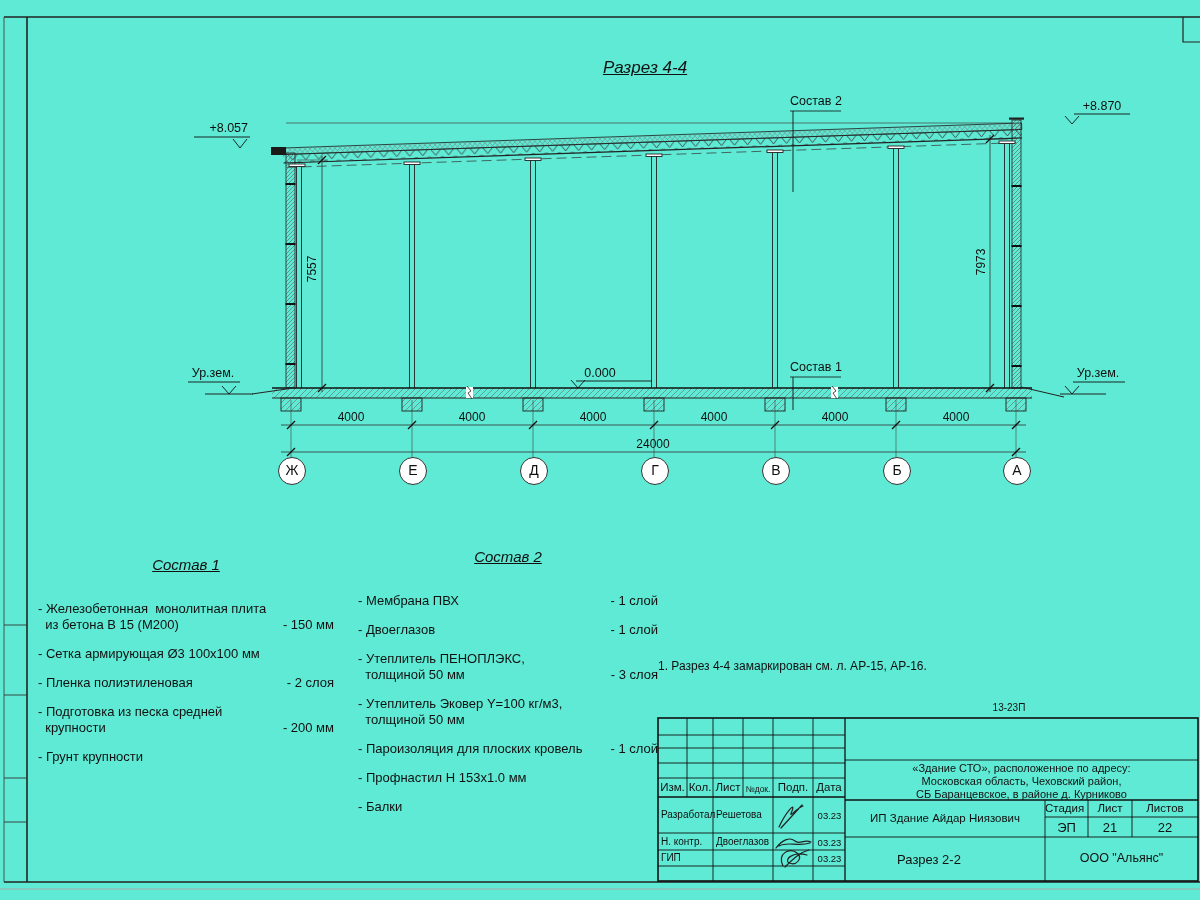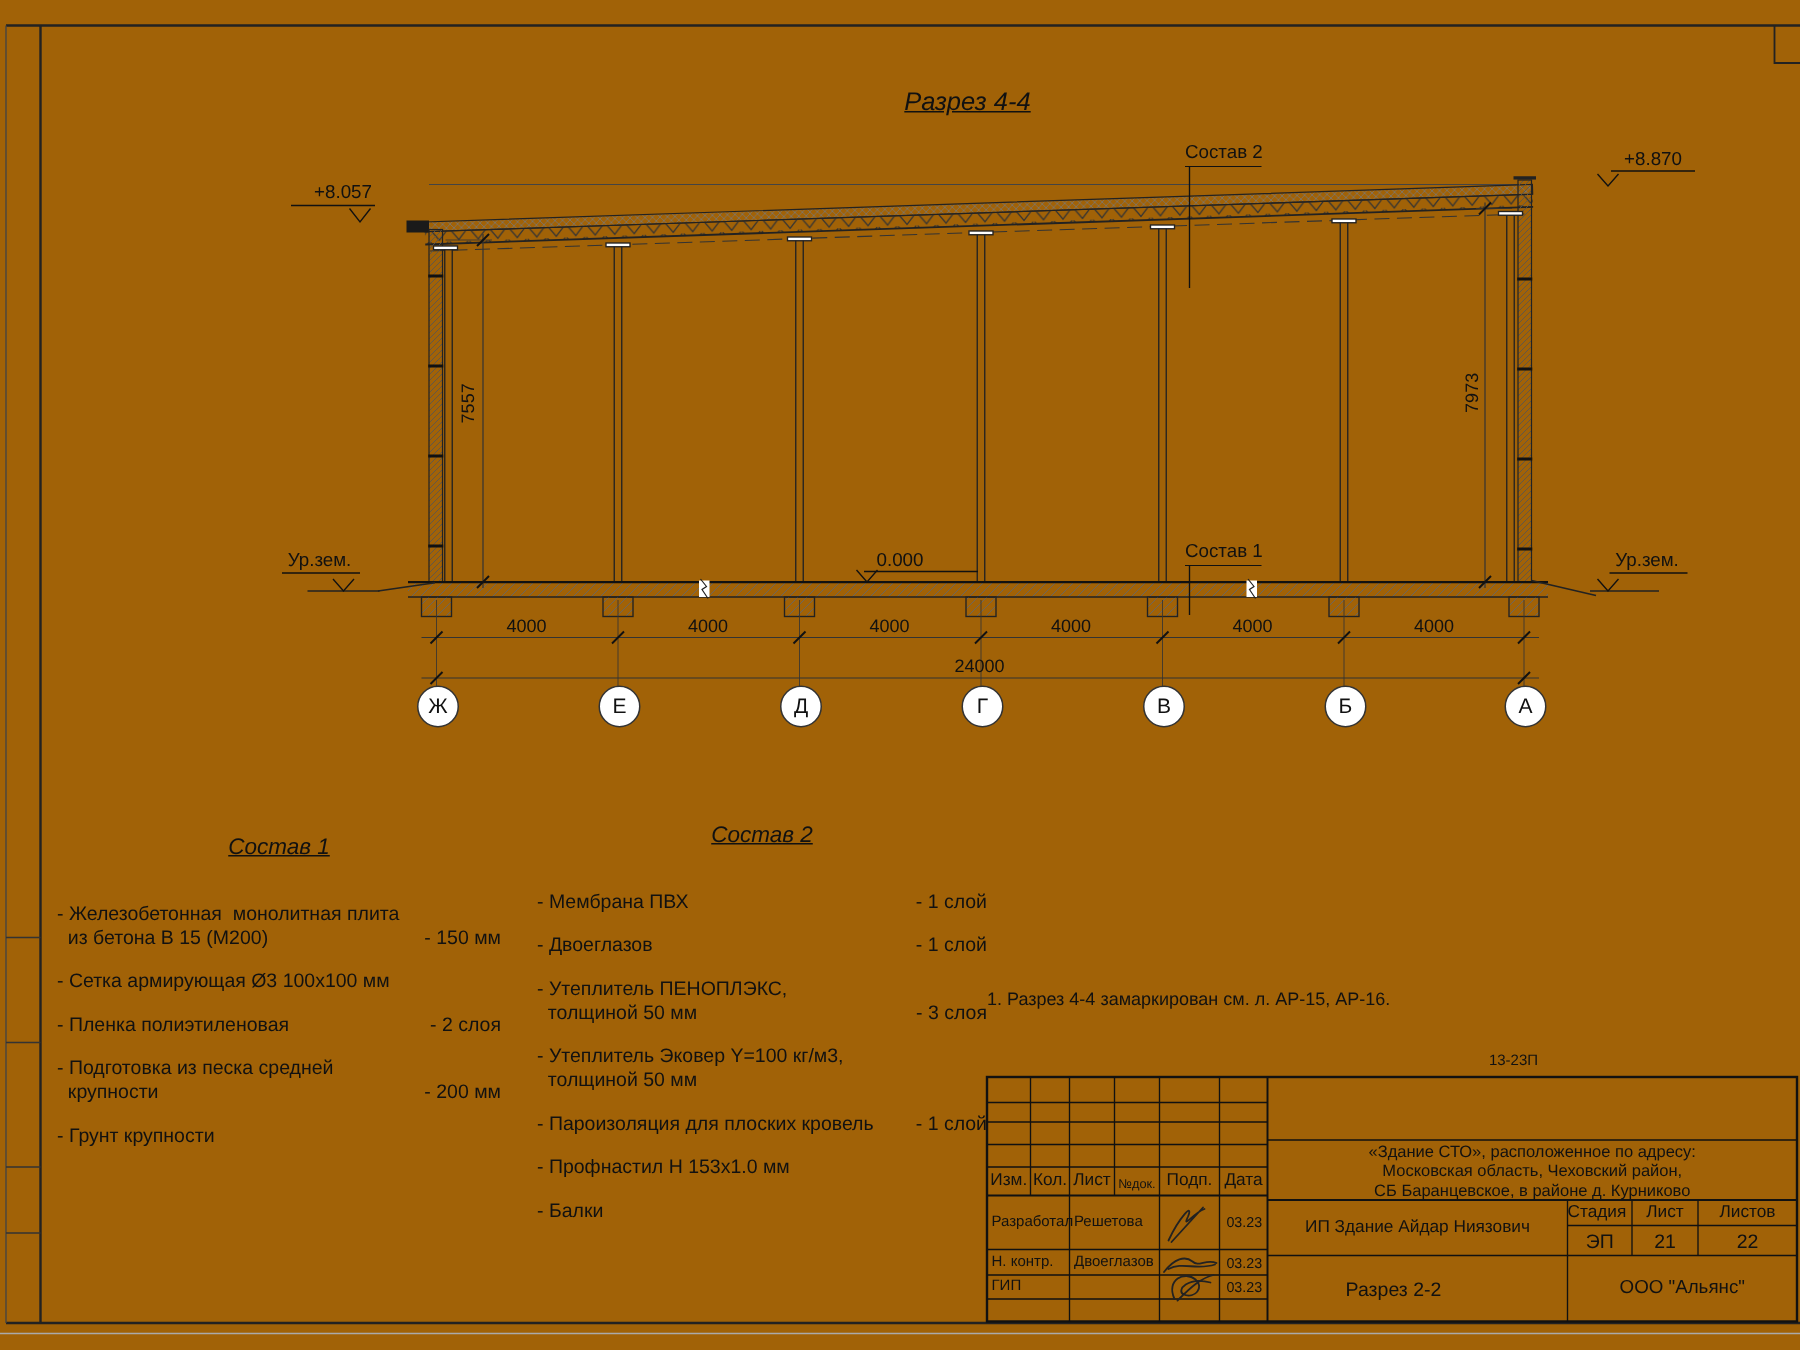--- a/index.html
+++ b/index.html
@@ -1,16 +1,16 @@
 <!DOCTYPE html>
 <html><head>
 <meta charset="utf-8">
 <style>
   html,body{margin:0;padding:0;background:#fff}
-  #sheet{position:relative;width:1200px;height:900px;background:#a16207;overflow:hidden;
+  #sheet{position:relative;width:1200px;height:900px;background:#5eead4;overflow:hidden;
          font-family:"Liberation Sans",sans-serif;color:#111}
   svg{position:absolute;left:0;top:0}
   .t{position:absolute;white-space:nowrap;font-size:12px;color:#111;line-height:1.15}
   .ctr{text-align:center}
   .rt{text-align:right}
   .vtext{transform:rotate(-90deg);transform-origin:center center;text-align:center}
   .axis-bubble{position:absolute;width:26px;height:26px;border:1px solid #333;border-radius:50%;
                text-align:center;line-height:25px;font-size:14px;background:#fff}
   .comp{position:absolute;font-size:13px}
   .comp-title{text-align:center;font-style:italic;font-size:15px;text-decoration:underline;margin-bottom:28px}

